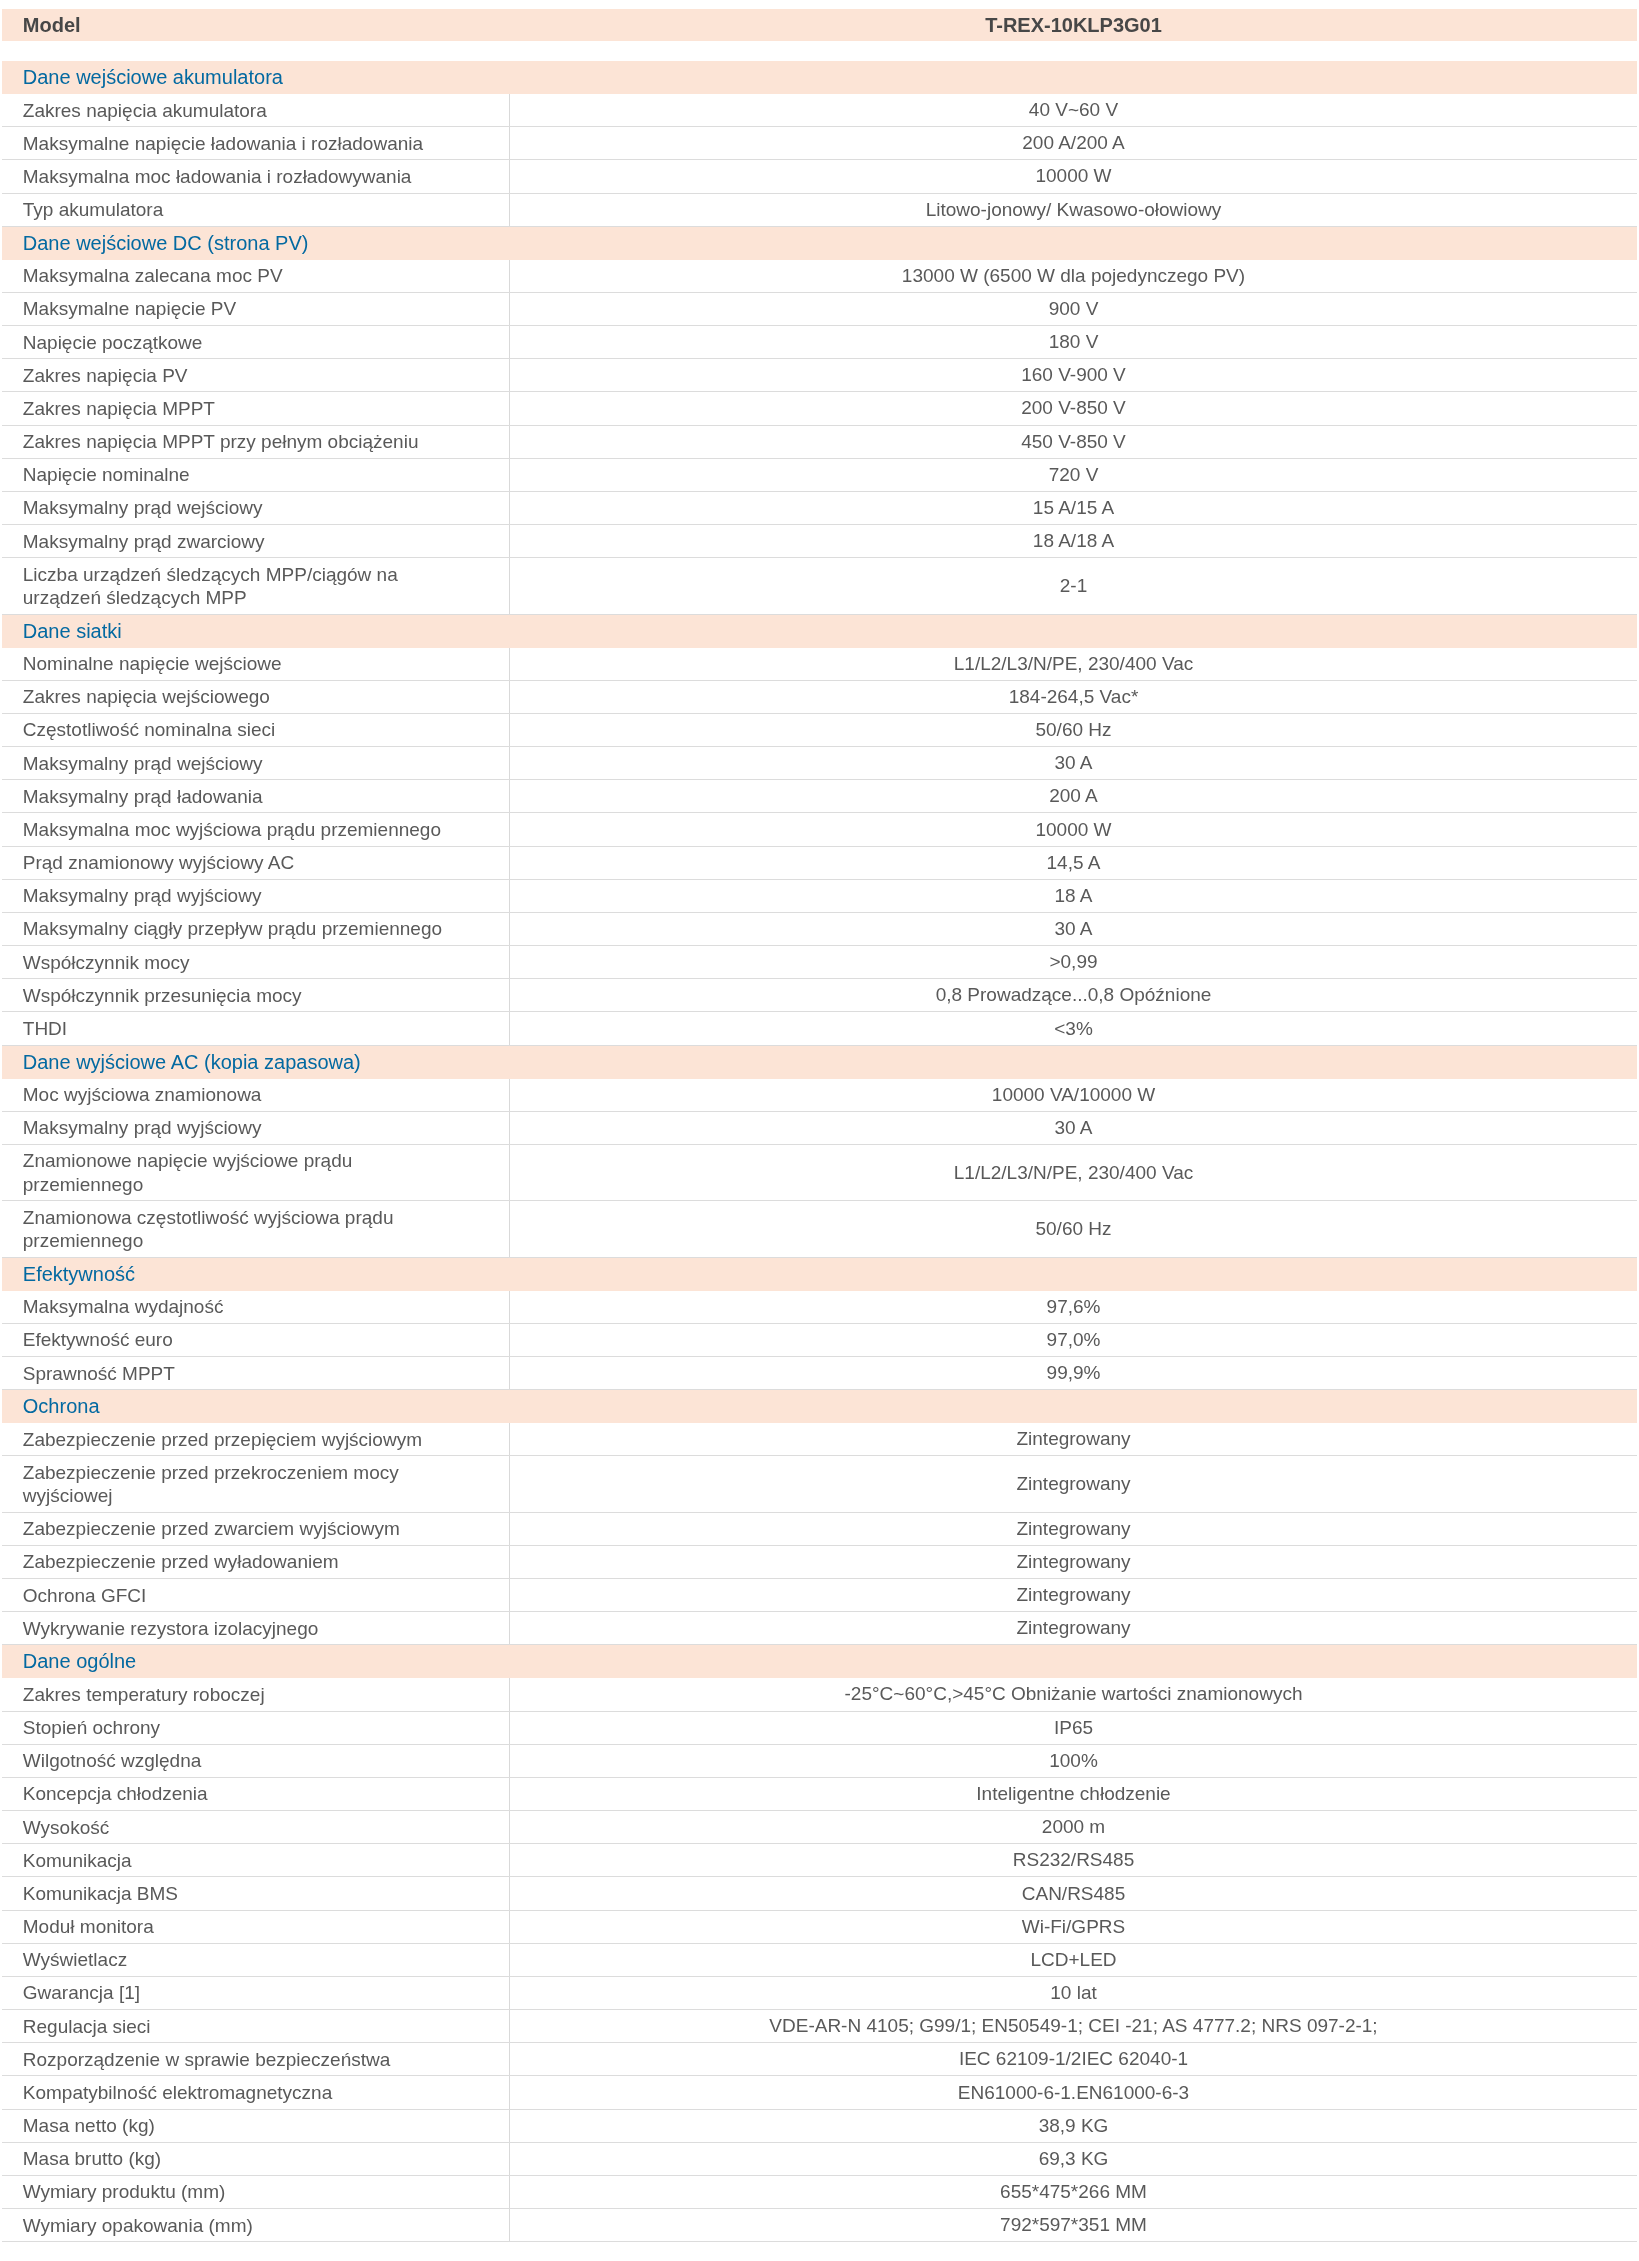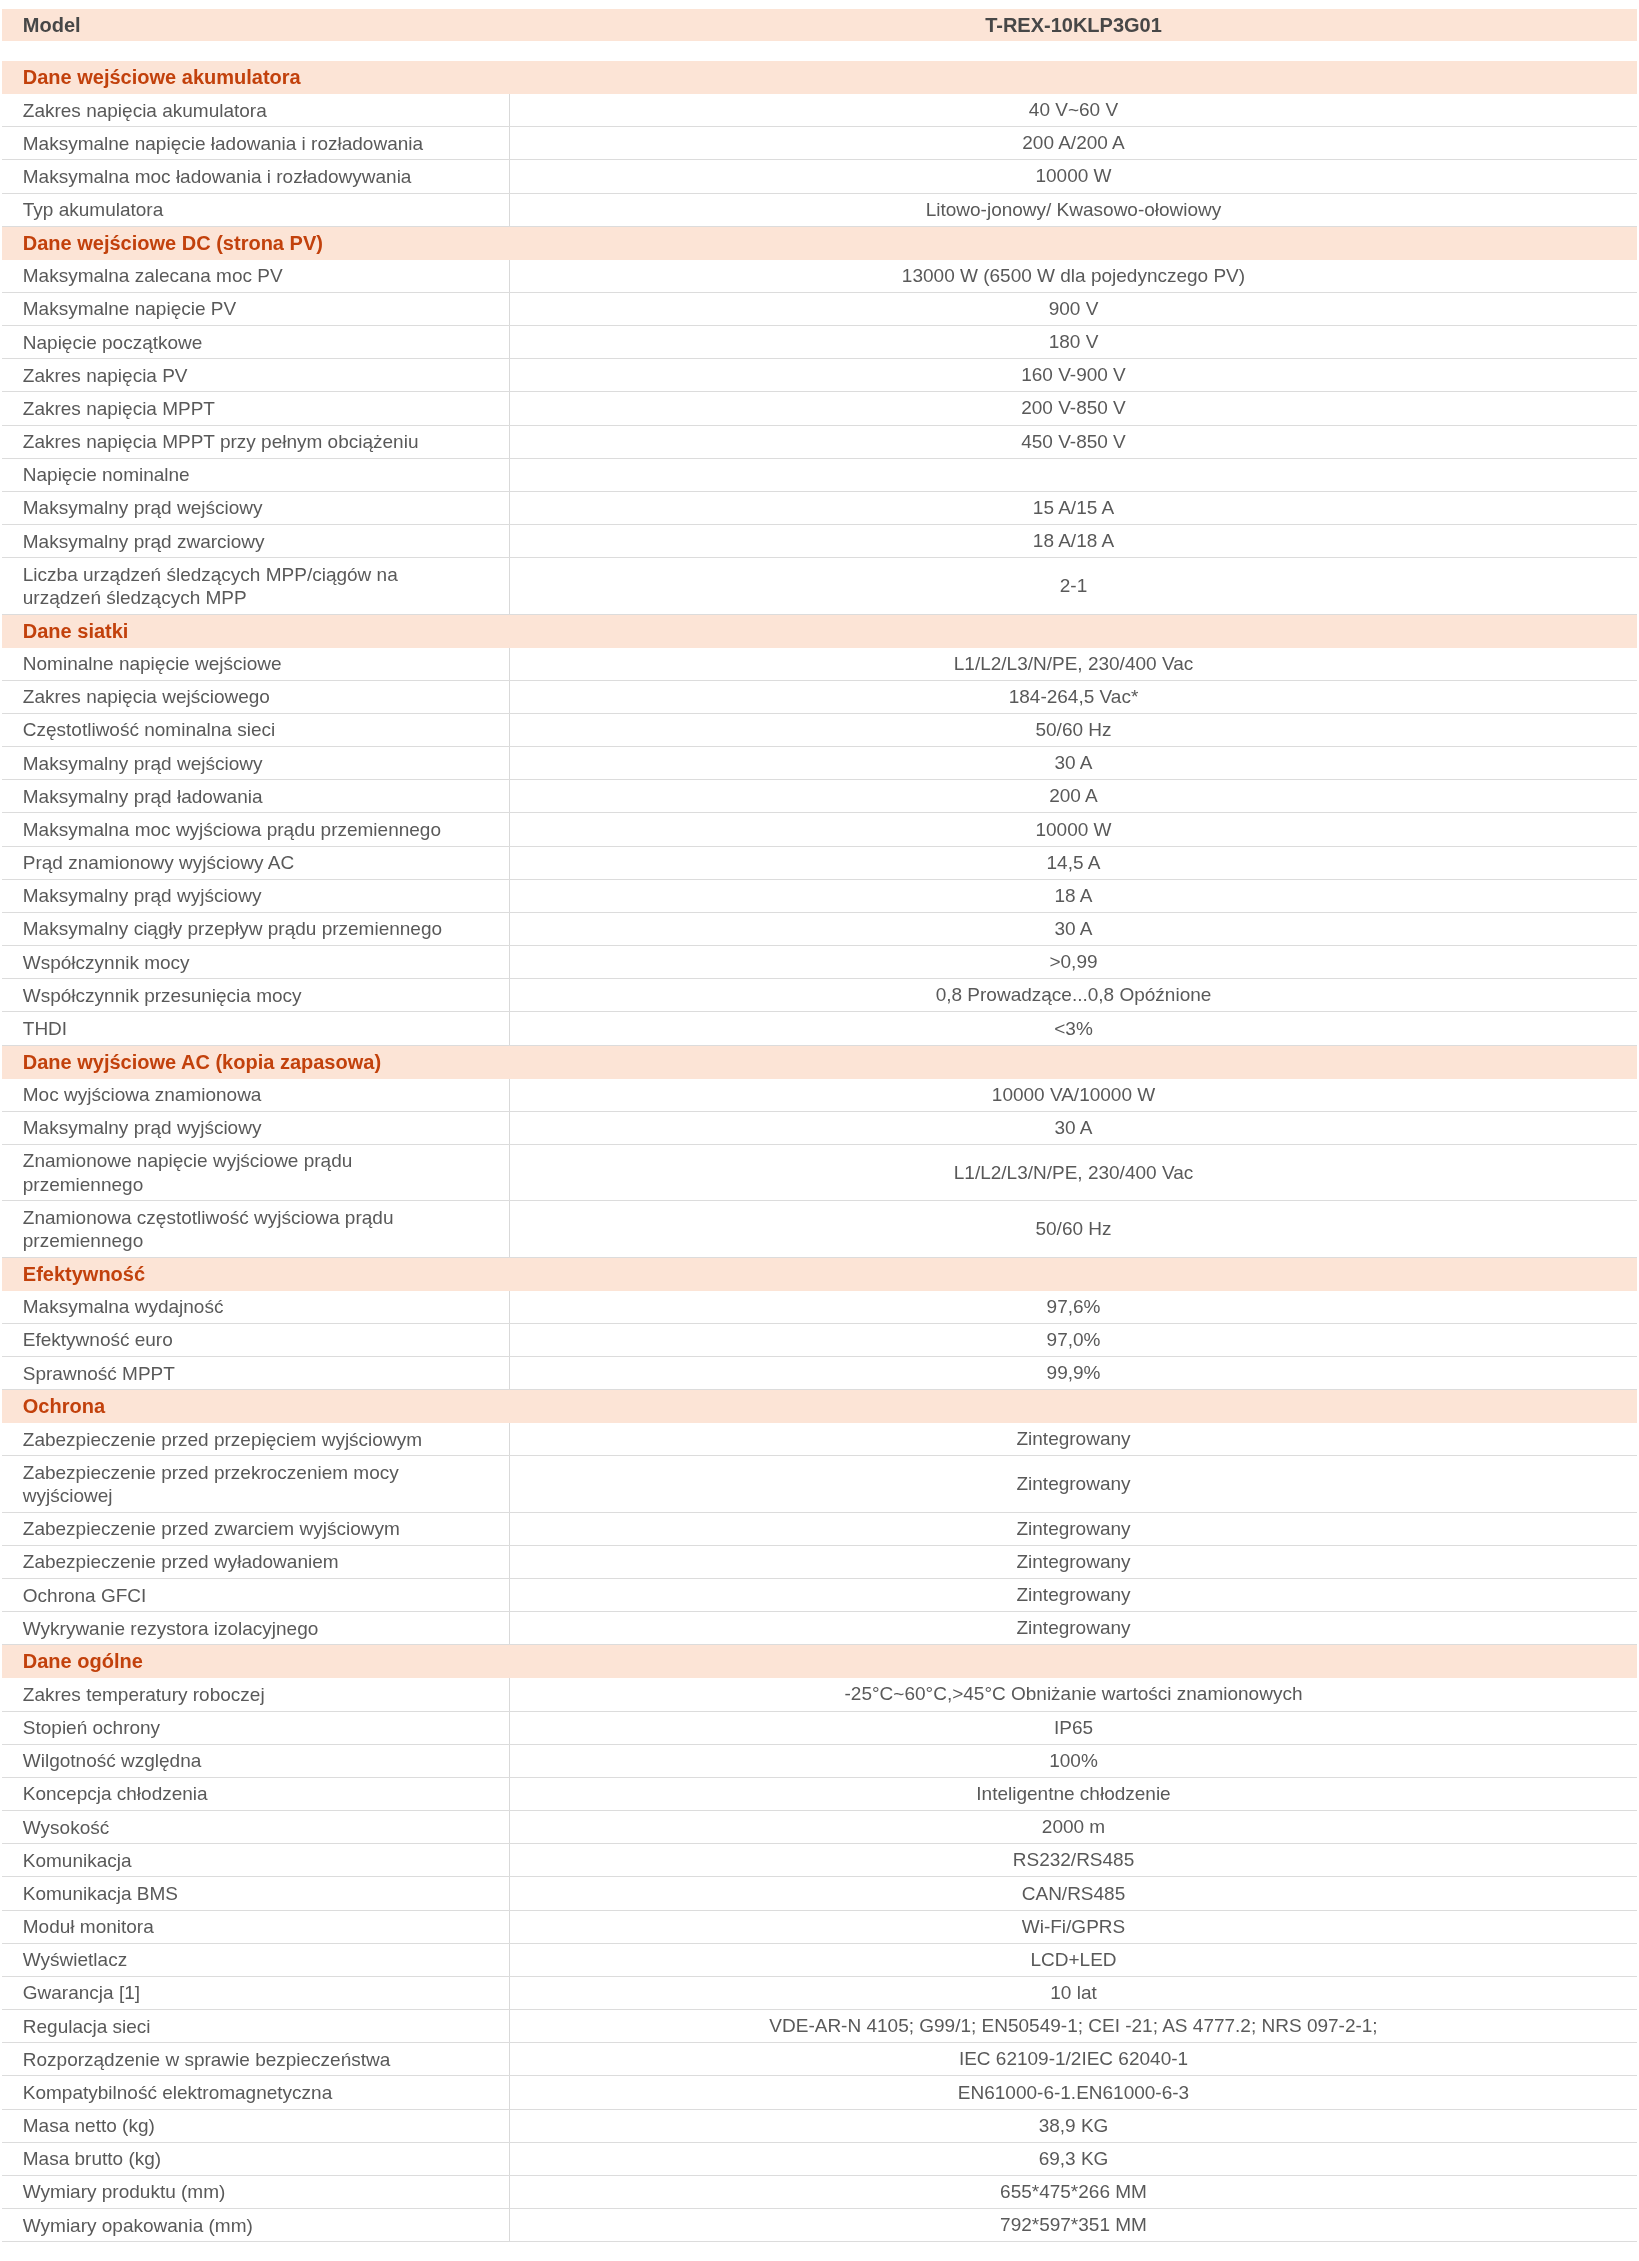--- a/index.html
+++ b/index.html
@@ -33,23 +33,23 @@
     flex: 1;
     text-align: center;
   }
 
   
   .section-header {
     display: flex;
     align-items: center;
     height: 33px;
     background: #fce4d6;
-    color: #c2410c;
+    color: #0369a1;
     font-size: 20px;
-    font-weight: bold;
+    font-weight: normal;
     padding-left: 20.5px;
   }
 
   
   .data-row {
     display: flex;
     align-items: stretch;
     min-height: 33px;
     border-bottom: 1.5px solid #dcdcdc;
     color: #595959;
@@ -122,20 +122,21 @@
       <div class="data-row">
         <div class="cell-label">Zakres napięcia MPPT</div>
         <div class="cell-value">200 V-850 V</div>
       </div>
       <div class="data-row">
         <div class="cell-label">Zakres napięcia MPPT przy pełnym obciążeniu</div>
         <div class="cell-value">450 V-850 V</div>
       </div>
       <div class="data-row">
         <div class="cell-label">Napięcie nominalne</div>
+        <div class="cell-value">720 V</div>
       </div>
       <div class="data-row compact">
         <div class="cell-label">Maksymalny prąd wejściowy</div>
         <div class="cell-value">15 A/15 A</div>
       </div>
       <div class="data-row compact">
         <div class="cell-label">Maksymalny prąd zwarciowy</div>
         <div class="cell-value">18 A/18 A</div>
       </div>
       <div class="data-row">

